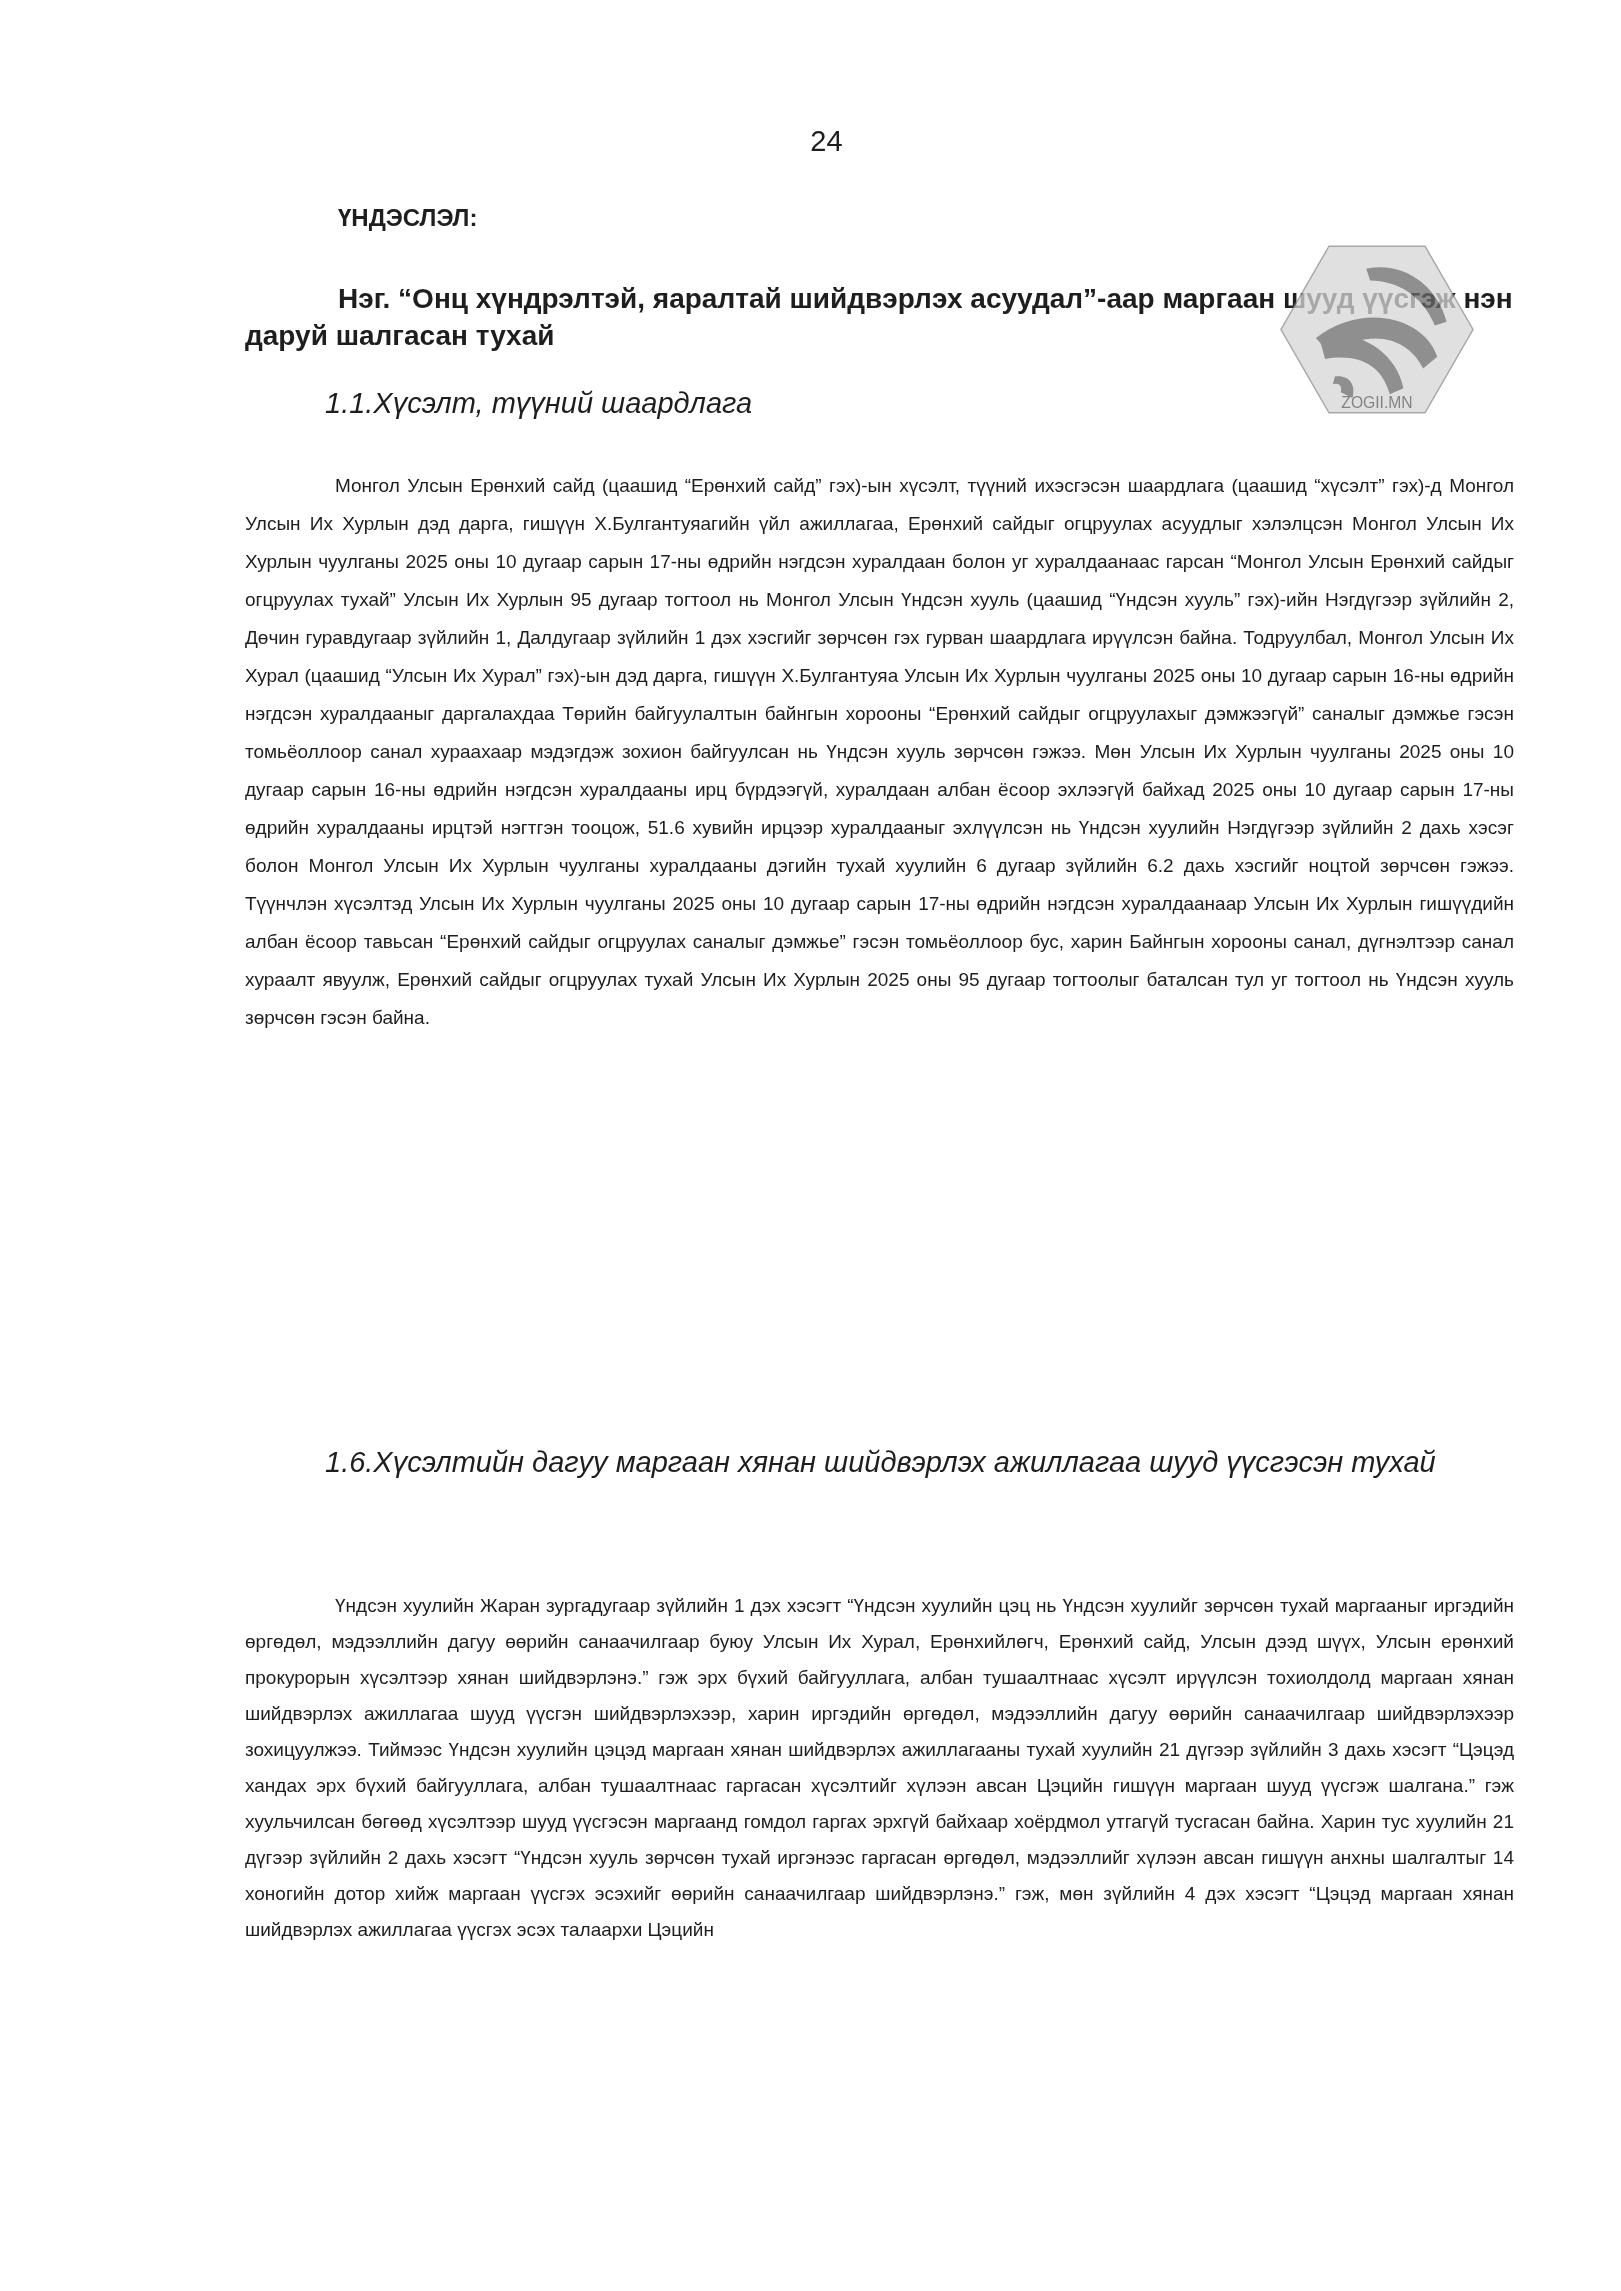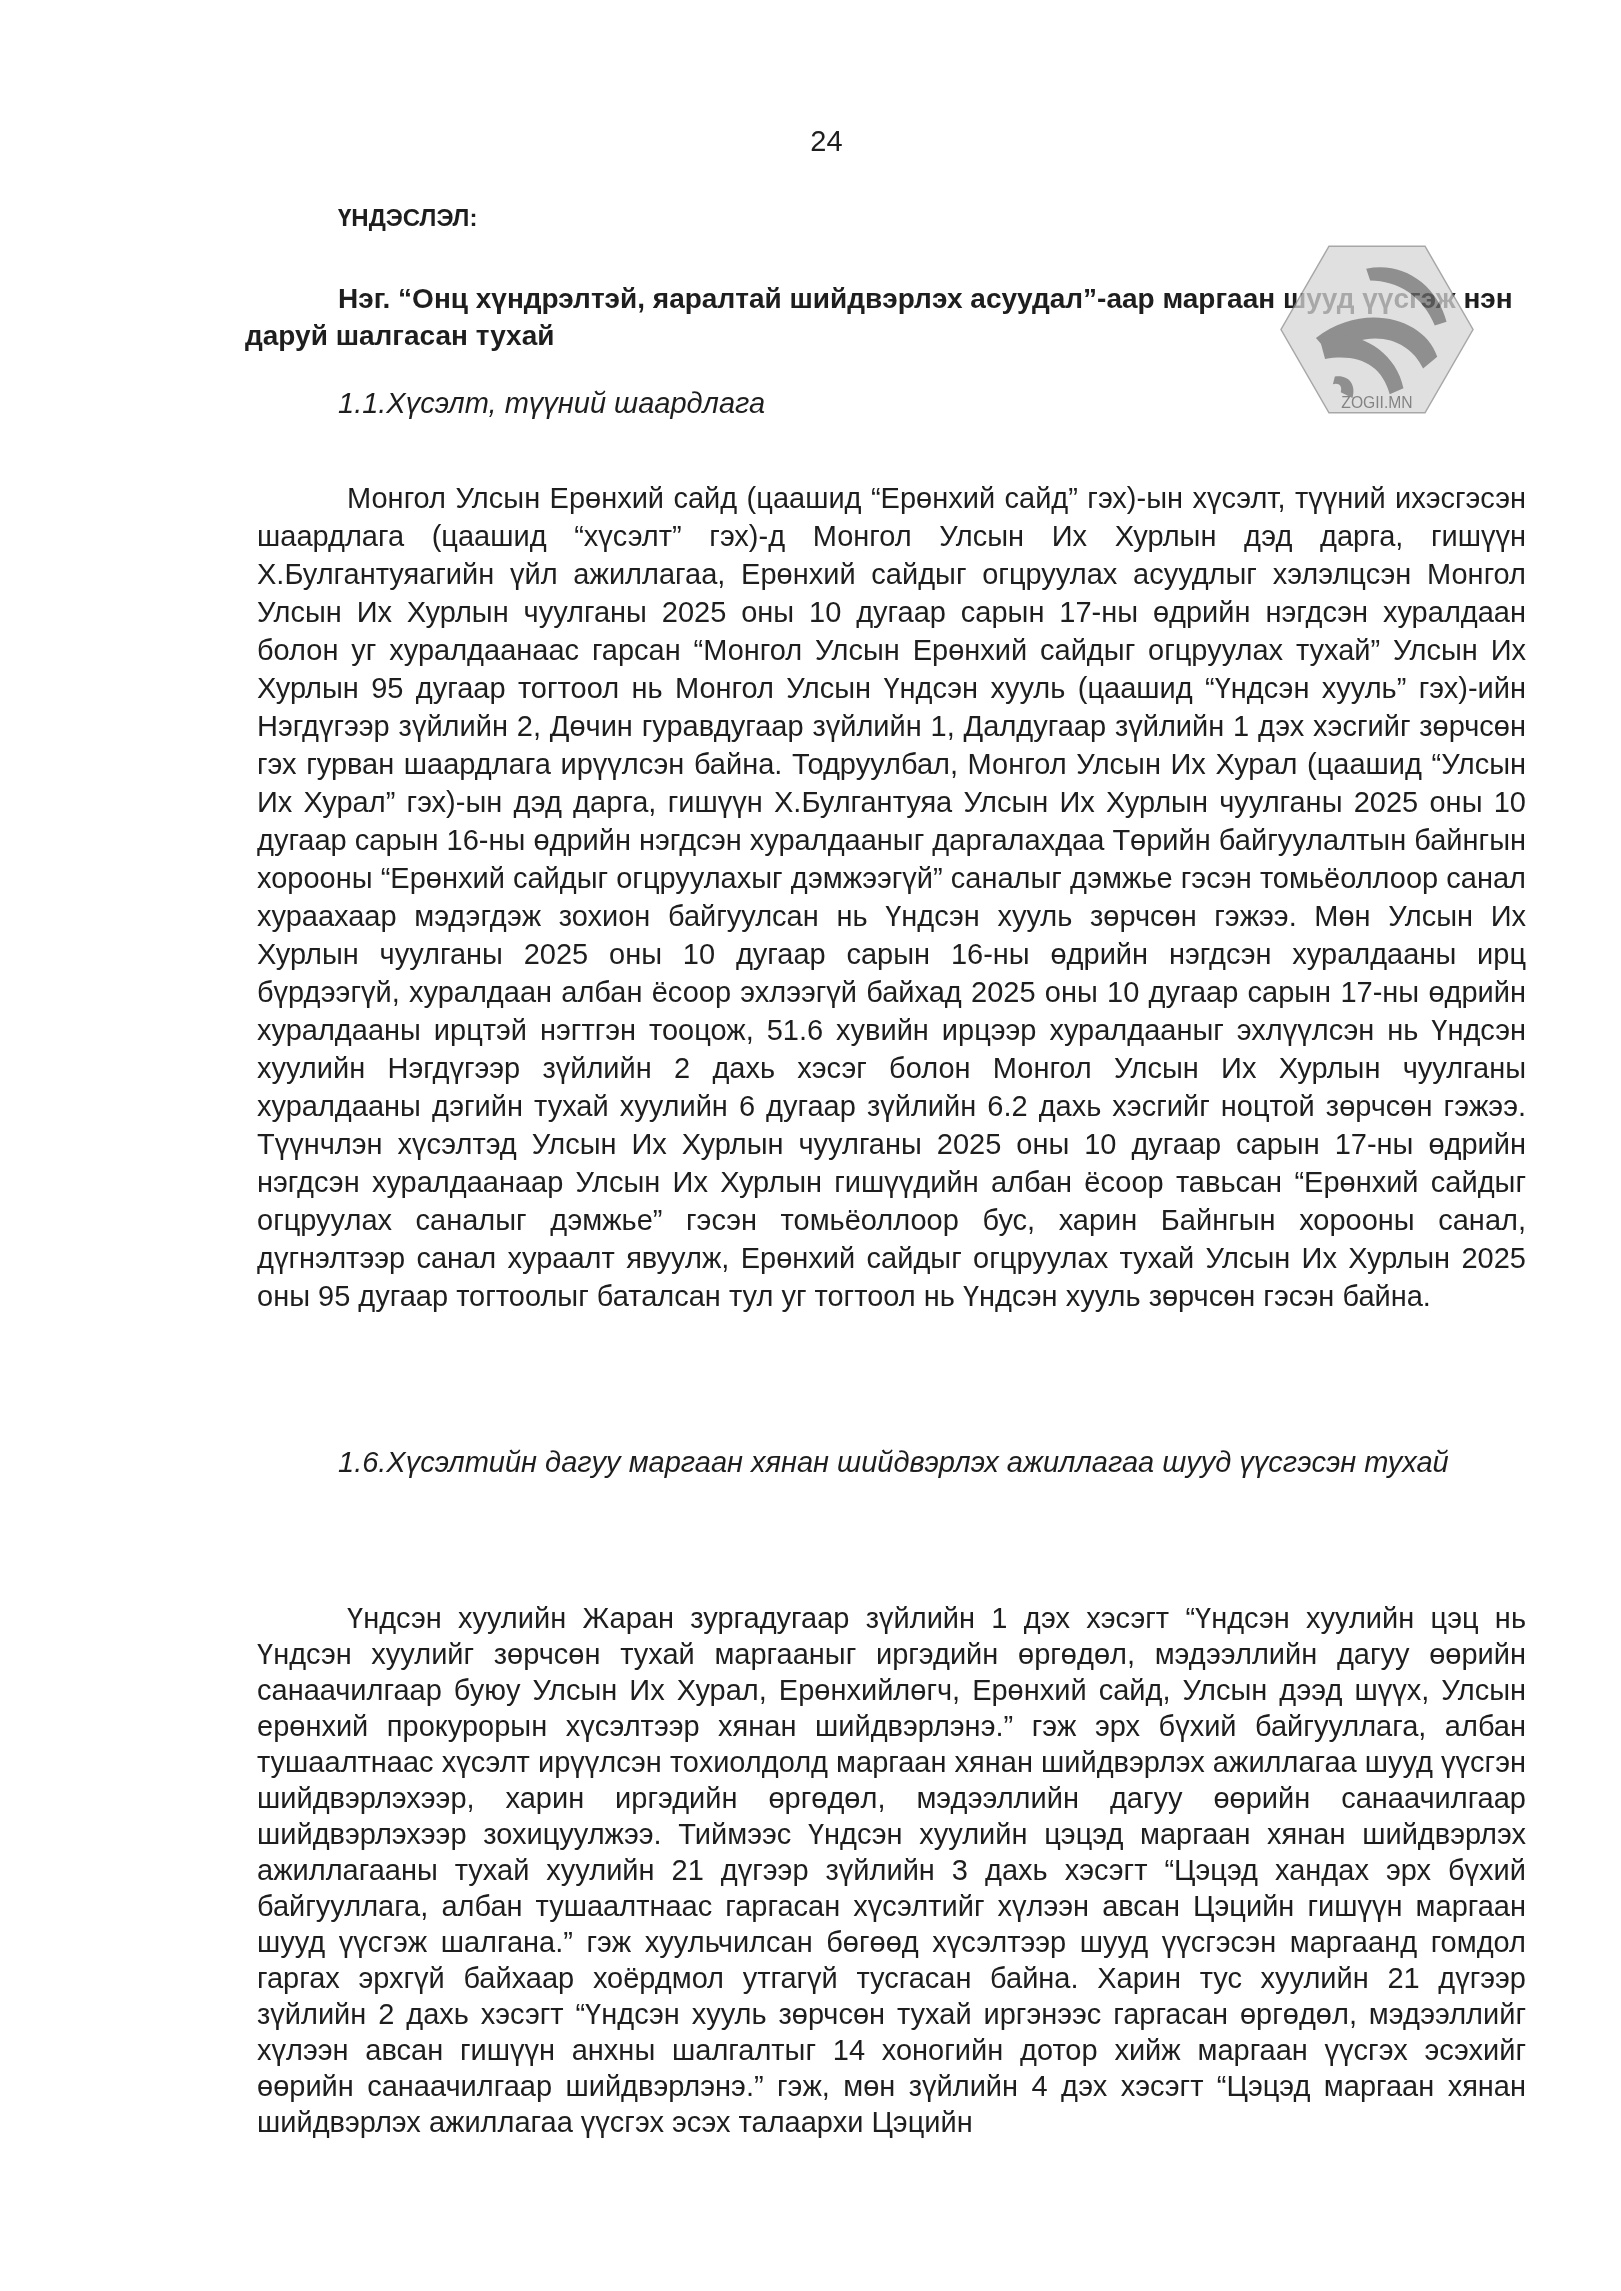--- a/index.html
+++ b/index.html
@@ -3,27 +3,27 @@
 <meta charset="utf-8">
 <style>
   html, body { margin: 0; padding: 0; background: #ffffff; }
   body { width: 1621px; height: 2292px; position: relative; overflow: hidden;
          font-family: "Liberation Sans", sans-serif; color: #1e1e1e; }
   .abs { position: absolute; }
   .page-number { left: 16px; width: 1621px; top: 125px; text-align: center; font-size: 29px; }
   .section-title { left: 338px; top: 204px; font-size: 24px; font-weight: bold; }
   .main-heading { left: 245px; width: 1269px; top: 280px; font-size: 28px; font-weight: bold;
                   line-height: 37px; text-indent: 93px; }
-  .sub-heading { left: 245px; width: 1269px; font-size: 29px; font-style: italic;
+  .sub-heading { left: 232px; width: 1269px; font-size: 29px; font-style: italic;
                  line-height: 38px; text-indent: 93px; text-align: justify; text-align-last: left; }
   .sub-1 { top: 384px; }
   .sub-2 { top: 1444px; }
   .sub-2 { line-height: 37px; }
-  .para { left: 245px; width: 1269px; font-size: 29px; line-height: 38px;
-          text-indent: 90px; text-align: justify; margin: 12px; }
+  .para { left: 245px; width: 1269px; font-size: 19px; line-height: 38px;
+          text-indent: 90px; text-align: justify; margin: 0; }
   .para-1 { top: 467px; }
   .para-2 { top: 1588px; line-height: 36px; }
   .watermark { left: 1280px; top: 245px; width: 194px; height: 162px; opacity: 0.75; }
 </style>
 </head>
 <body>
 
 <div class="abs page-number">24</div>
 
 <div class="abs section-title">ҮНДЭСЛЭЛ:</div>

